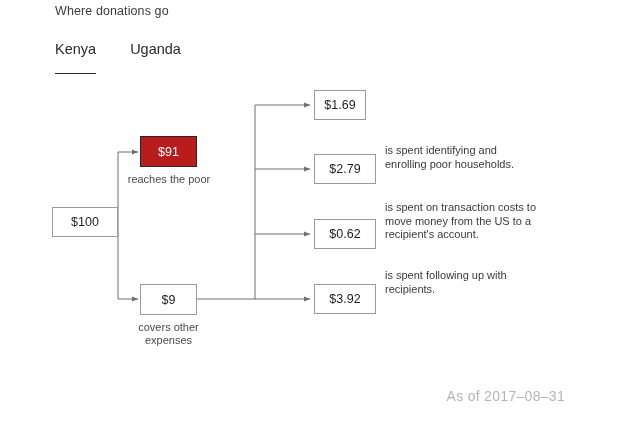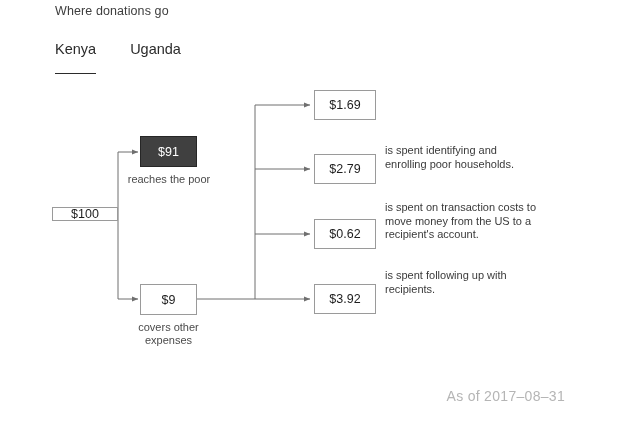--- a/index.html
+++ b/index.html
@@ -49,21 +49,21 @@
     box-sizing: border-box;
     border: 1px solid #9a9a9a;
     background: #ffffff;
     display: flex;
     align-items: center;
     justify-content: center;
     font-size: 12.5px;
     color: #1d1d1d;
   }
   .box.dark {
-    background: #404040;
+    background: #b91c1c;
     border-color: #262626;
     color: #ffffff;
   }
   .caption {
     position: absolute;
     font-size: 11px;
     color: #4a4a4a;
     text-align: center;
     line-height: 13px;
   }
@@ -117,30 +117,30 @@
     <path d="M197,299 L255,299" fill="none" stroke="#6f6f6f" stroke-width="1"></path>
 
     <path d="M255,105 L255,299" fill="none" stroke="#6f6f6f" stroke-width="1"></path>
 
     <path d="M255,105 L310,105" fill="none" stroke="#6f6f6f" stroke-width="1" marker-end="url(#arrow)"></path>
     <path d="M255,169 L310,169" fill="none" stroke="#6f6f6f" stroke-width="1" marker-end="url(#arrow)"></path>
     <path d="M255,234 L310,234" fill="none" stroke="#6f6f6f" stroke-width="1" marker-end="url(#arrow)"></path>
     <path d="M255,299 L310,299" fill="none" stroke="#6f6f6f" stroke-width="1" marker-end="url(#arrow)"></path>
   </svg>
 
-  <div class="box" style="left:52px; top:207px; width:66px; height:14px;">$100</div>
+  <div class="box" style="left:52px; top:207px; width:66px; height:30px;">$100</div>
 
   <div class="box dark" style="left:140px; top:136px; width:57px; height:31px;">$91</div>
   <div class="caption" style="left:106px; top:173px; width:126px;">reaches the poor</div>
 
   <div class="box" style="left:140px; top:284px; width:57px; height:31px;">$9</div>
   <div class="caption" style="left:116px; top:321px; width:105px; white-space:pre-line;">covers other
 expenses</div>
 
-  <div class="box" style="left:314px; top:90px; width:62px; height:30px;">$1.69</div>
+  <div class="box" style="left:314px; top:90px; width:52px; height:30px;">$1.69</div>
   <div class="desc" style="left:385px; top:96px; width:150px;">is spent identifying and enrolling poor households.</div>
 
   <div class="box" style="left:314px; top:154px; width:62px; height:30px;">$2.79</div>
   <div class="desc" style="left:385px; top:153px; width:152px;">is spent on transaction costs to move money from the US to a recipient's account.</div>
 
   <div class="box" style="left:314px; top:219px; width:62px; height:30px;">$0.62</div>
   <div class="desc" style="left:385px; top:221px; width:150px;">is spent following up with recipients.</div>
 
   <div class="box" style="left:314px; top:284px; width:62px; height:30px;">$3.92</div>
 

